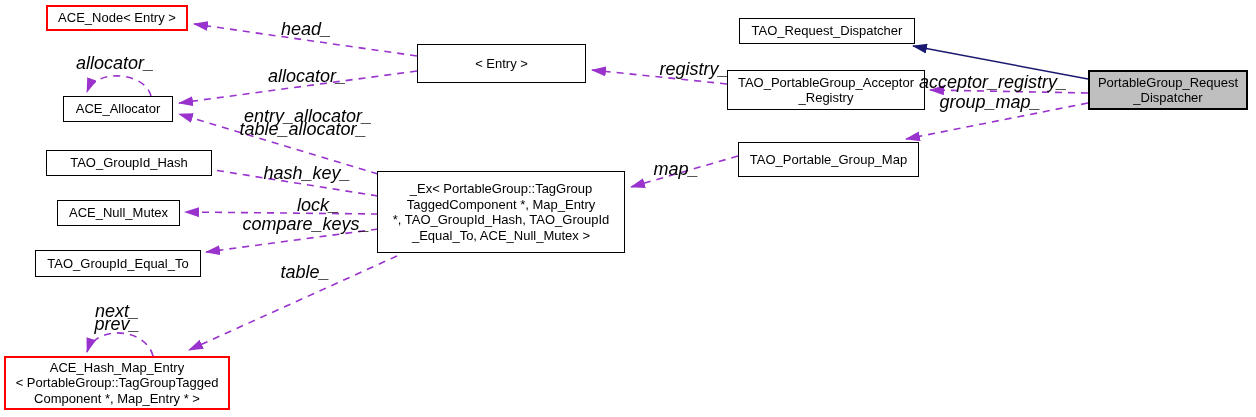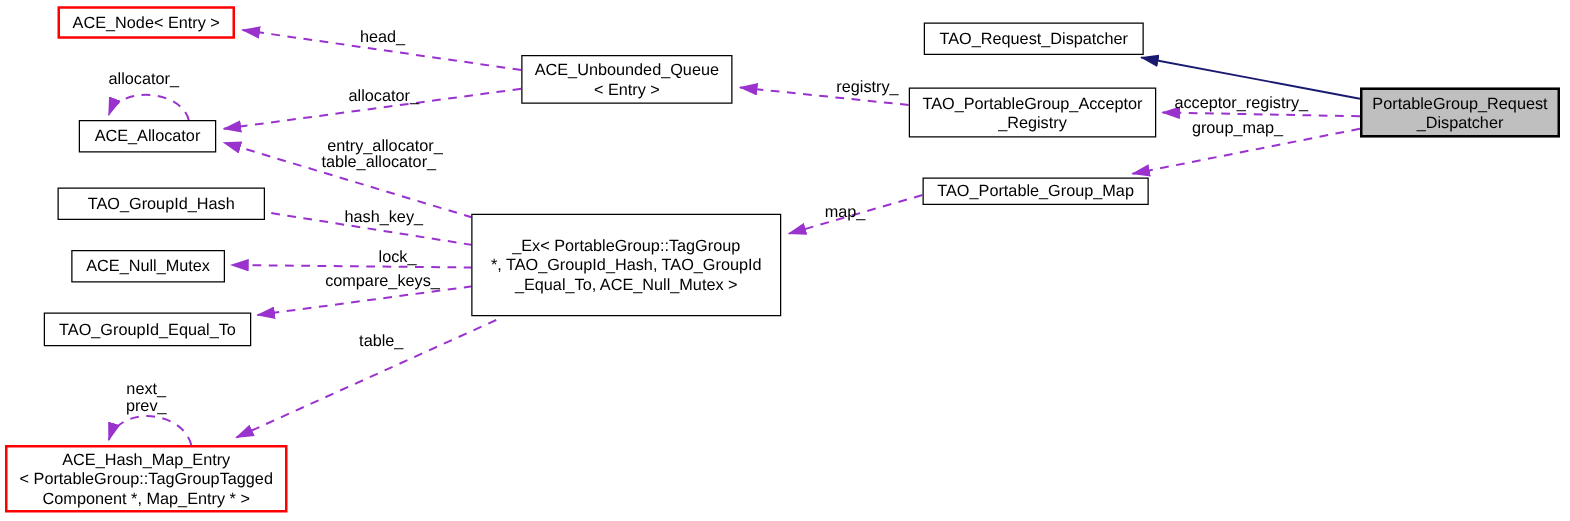--- a/index.html
+++ b/index.html
@@ -16,21 +16,21 @@
     position:absolute; background:#fff;
     border:1.5px solid var(--border,#000);
     display:flex; flex-direction:column; justify-content:center; align-items:center;
     font-size:13px; line-height:15.5px; text-align:center; white-space:nowrap;
     color:var(--text,#000);
   }
   .node.truncated { border-color:var(--trunc,#ff0000); border-width:2px; }
   .node.selected { background:var(--sel-fill,#bfbfbf); border-width:2px; }
   .elabel {
     position:absolute; transform:translate(-50%,-50%);
-    font-size:13px; white-space:nowrap; color:var(--text,#000);
+    font-size:18px; white-space:nowrap; color:var(--text,#000);font-style:italic;
   }
 </style>
 </head>
 <body>
 
 <div class="canvas">
 
   <svg id="edge-layer" width="1256" height="417" viewBox="0 0 1256 417" xmlns="http://www.w3.org/2000/svg">
     <defs>
       <marker id="ah-p" viewBox="0 0 15 10" refX="14" refY="5" markerWidth="15" markerHeight="10" markerUnits="userSpaceOnUse" orient="auto">
@@ -72,36 +72,36 @@
       </div>
       <div class="node " style="left: 35px; top: 250px; width: 166px; height: 27px;">
         <div>TAO_GroupId_Equal_To</div>
       </div>
       <div class="node truncated" style="left: 4px; top: 356px; width: 226px; height: 54px;">
         <div>ACE_Hash_Map_Entry</div>
         <div>&lt; PortableGroup::TagGroupTagged</div>
         <div>Component *, Map_Entry * &gt;</div>
       </div>
       <div class="node " style="left: 417px; top: 44px; width: 169px; height: 39px;">
-        <div>ACE_Unbounded_Queue</div>
         <div>&lt; Entry &gt;</div>
       </div>
       <div class="node " style="left: 377px; top: 171px; width: 248px; height: 82px;">
         <div>_Ex&lt; PortableGroup::TagGroup</div>
+        <div>TaggedComponent *, Map_Entry</div>
         <div>*, TAO_GroupId_Hash, TAO_GroupId</div>
         <div>_Equal_To, ACE_Null_Mutex &gt;</div>
       </div>
       <div class="node " style="left: 739px; top: 18px; width: 176px; height: 26px;">
         <div>TAO_Request_Dispatcher</div>
       </div>
       <div class="node " style="left: 727px; top: 70px; width: 198px; height: 40px;">
         <div>TAO_PortableGroup_Acceptor</div>
         <div>_Registry</div>
       </div>
-      <div class="node " style="left: 738px; top: 142px; width: 181px; height: 22px;">
+      <div class="node " style="left: 738px; top: 142px; width: 181px; height: 35px;">
         <div>TAO_Portable_Group_Map</div>
       </div>
       <div class="node selected" style="left: 1088px; top: 70px; width: 160px; height: 40px;">
         <div>PortableGroup_Request</div>
         <div>_Dispatcher</div>
       </div>
     </div>
   <div id="labels">
       <div class="elabel" style="left: 306px; top: 29px;">head_</div>
       <div class="elabel" style="left: 115px; top: 63px;">allocator_</div>

